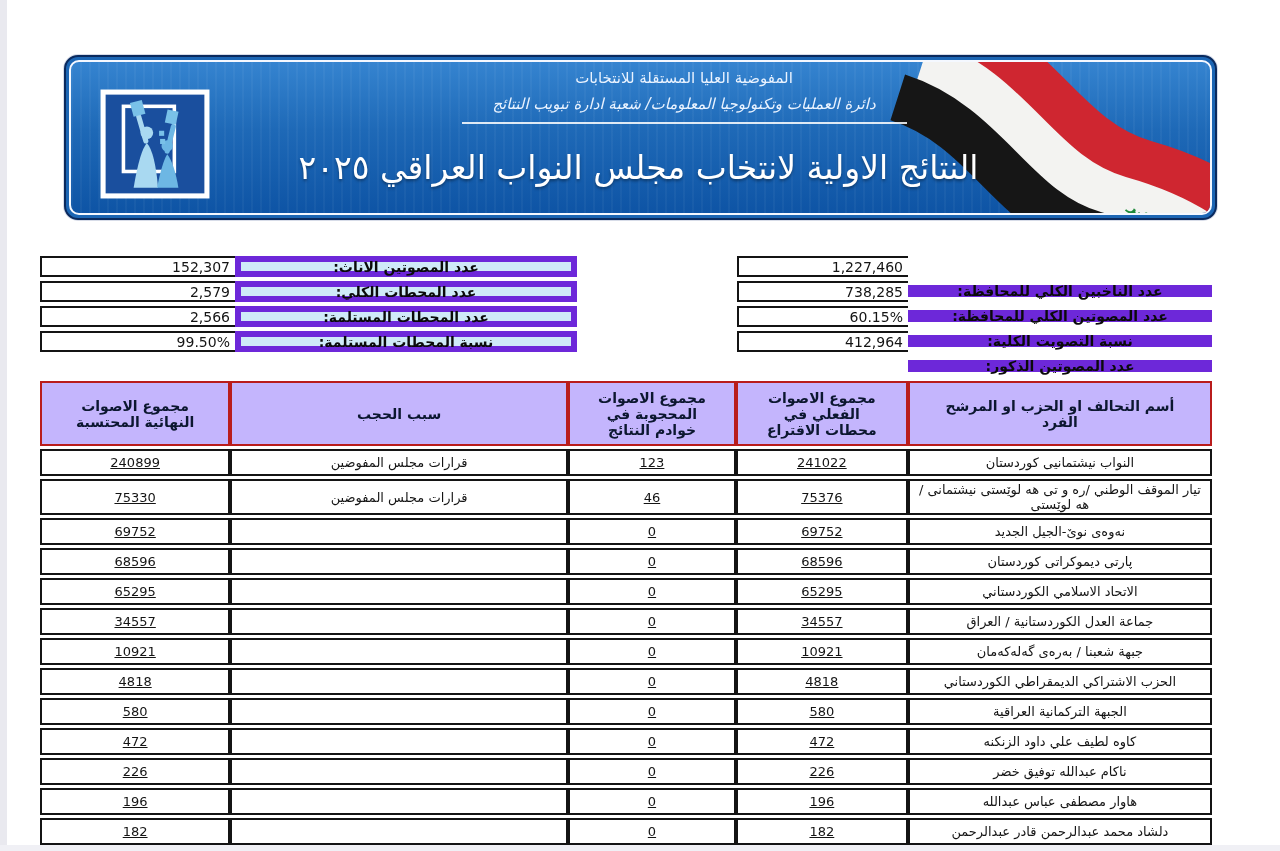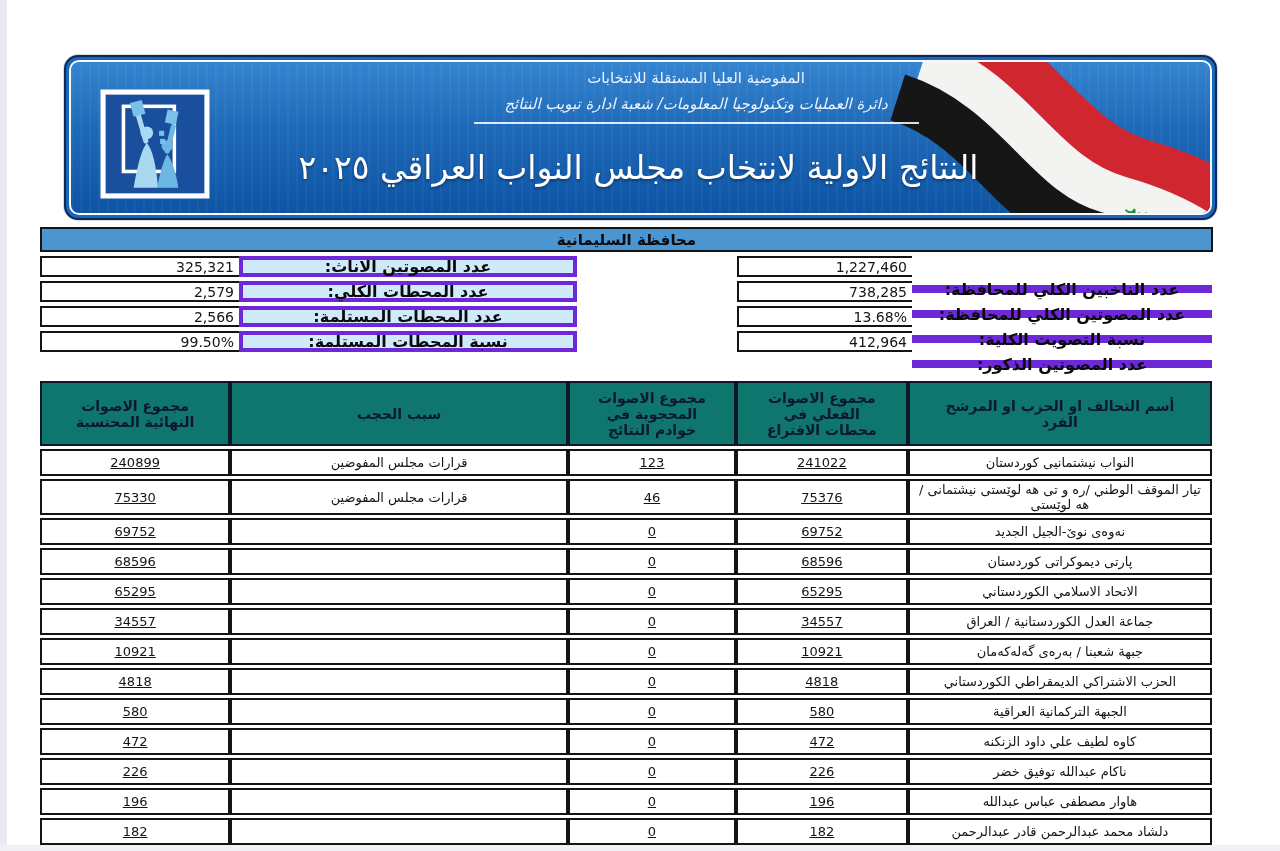--- a/index.html
+++ b/index.html
@@ -21,21 +21,21 @@
   }
   .banner-inner{
     position:absolute;inset:3px;border:2px solid #f4f8ff;border-radius:10px;overflow:hidden;
     background:
       repeating-linear-gradient(90deg, rgba(255,255,255,.04) 0 2px, transparent 2px 9px),
       linear-gradient(180deg,#3584d0 0%,#1e69b7 45%,#0e54a5 100%);
   }
   .flag-svg{position:absolute;right:-8px;top:-6px;width:340px;height:172px;}
   .logo-svg{position:absolute;left:28px;top:26px;width:112px;height:112px;}
   .org-block{
-    position:absolute;top:7px;right:259px;width:510px;text-align:center;color:#eaf3ff;
+    position:absolute;top:7px;right:271px;width:510px;text-align:center;color:#eaf3ff;
   }
   .org-line1{font-size:15px;letter-spacing:0.2px;}
   .org-line2{font-size:15px;margin-top:8px;font-style:italic;}
   .org-divider{width:445px;margin:9px auto 0;border-top:2px solid rgba(255,255,255,.85);}
   .banner-title{
     position:absolute;top:86px;left:115px;width:905px;text-align:center;
     color:#ffffff;font-size:33px;font-weight:normal;
     text-shadow:0 2px 3px rgba(0,0,0,.35);
     white-space:nowrap;
   }
@@ -47,39 +47,39 @@
     display:flex;align-items:center;justify-content:center;
     font-weight:bold;font-size:15px;color:#0a0a0a;
   }
 
   
   .stats{position:absolute;top:256px;direction:rtl;}
   .stats-right{left:737px;width:475px;}
   .stats-left{left:40px;width:537px;}
   .stat-row{display:flex;height:21px;margin-bottom:4px;}
   .stat-label{
-    flex:none;background:#cfeaf8;border:4px solid #6d28d9;
+    flex:none;background:#cfeaf8;border:6px solid #6d28d9;
     display:flex;align-items:center;justify-content:center;
-    font-weight:bold;font-size:16px;color:#0a0a0a;
+    font-weight:bold;font-size:14px;color:#0a0a0a;
   }
   .stats-right .stat-label{width:292px;margin-top:29px;}
   .stats-left .stat-label{width:330px;}
   .stat-value{
     flex:1;background:#ffffff;border:2px solid #141414;border-right:none;
     direction:ltr;display:flex;align-items:center;justify-content:flex-end;
     padding:0 5px;font-size:14px;color:#141414;
   }
 
   
   table.results{
     position:absolute;left:40px;top:378px;width:1172px;
     direction:rtl;border-collapse:separate;border-spacing:0 3px;table-layout:fixed;
   }
   table.results th{
-    background:#0f766e;border:2px solid #0f172a;color:#0c1730;
+    background:#c4b5fd;border:2px solid #b91c1c;color:#0c1730;
     font-size:14px;font-weight:bold;height:57px;padding:2px 22px;text-align:center;
   }
   table.results td{
     background:#ffffff;border:2px solid #141414;color:#141414;
     font-size:13px;height:21px;padding:1px 6px;text-align:center;vertical-align:middle;
   }
   td.cell-num{direction:ltr;text-decoration:underline;}
 </style>
 </head>
 <body>
@@ -120,44 +120,43 @@
       <div class="org-block">
         <div class="org-line1">المفوضية العليا المستقلة للانتخابات</div>
         <div class="org-line2">دائرة العمليات وتكنولوجيا المعلومات/ شعبة ادارة تبويب النتائج</div>
         <div class="org-divider"></div>
       </div>
 
       <div class="banner-title">النتائج الاولية لانتخاب مجلس النواب العراقي ٢٠٢٥</div>
     </div>
   </div>
 
-  <div class="gov-bar">محافظة السليمانية</div>
 
   <div class="stats stats-right" id="stats-right">
       <div class="stat-row">
         <div class="stat-label">عدد الناخبين الكلي للمحافظة:</div>
         <div class="stat-value">1,227,460</div>
       </div>
       <div class="stat-row">
         <div class="stat-label">عدد المصوتين الكلي للمحافظة:</div>
         <div class="stat-value">738,285</div>
       </div>
       <div class="stat-row">
         <div class="stat-label">نسبة التصويت الكلية:</div>
-        <div class="stat-value">13.68%</div>
+        <div class="stat-value">60.15%</div>
       </div>
       <div class="stat-row">
         <div class="stat-label">عدد المصوتين الذكور:</div>
         <div class="stat-value">412,964</div>
       </div>
     </div>
   <div class="stats stats-left" id="stats-left">
       <div class="stat-row">
         <div class="stat-label">عدد المصوتين الاناث:</div>
-        <div class="stat-value">325,321</div>
+        <div class="stat-value">152,307</div>
       </div>
       <div class="stat-row">
         <div class="stat-label">عدد المحطات الكلي:</div>
         <div class="stat-value">2,579</div>
       </div>
       <div class="stat-row">
         <div class="stat-label">عدد المحطات المستلمة:</div>
         <div class="stat-value">2,566</div>
       </div>
       <div class="stat-row">

